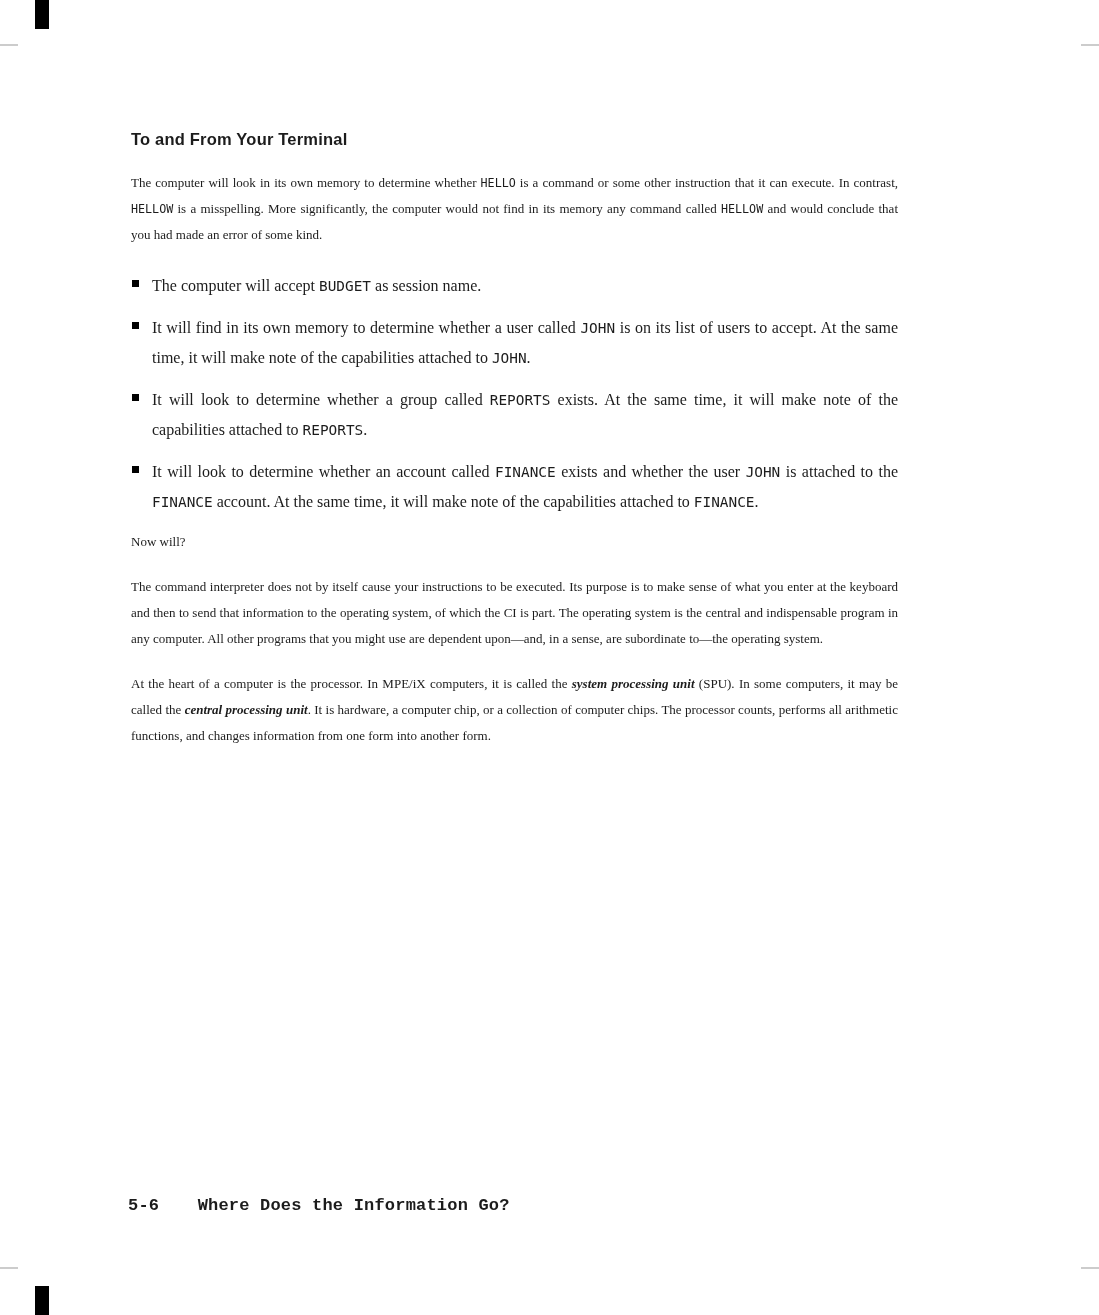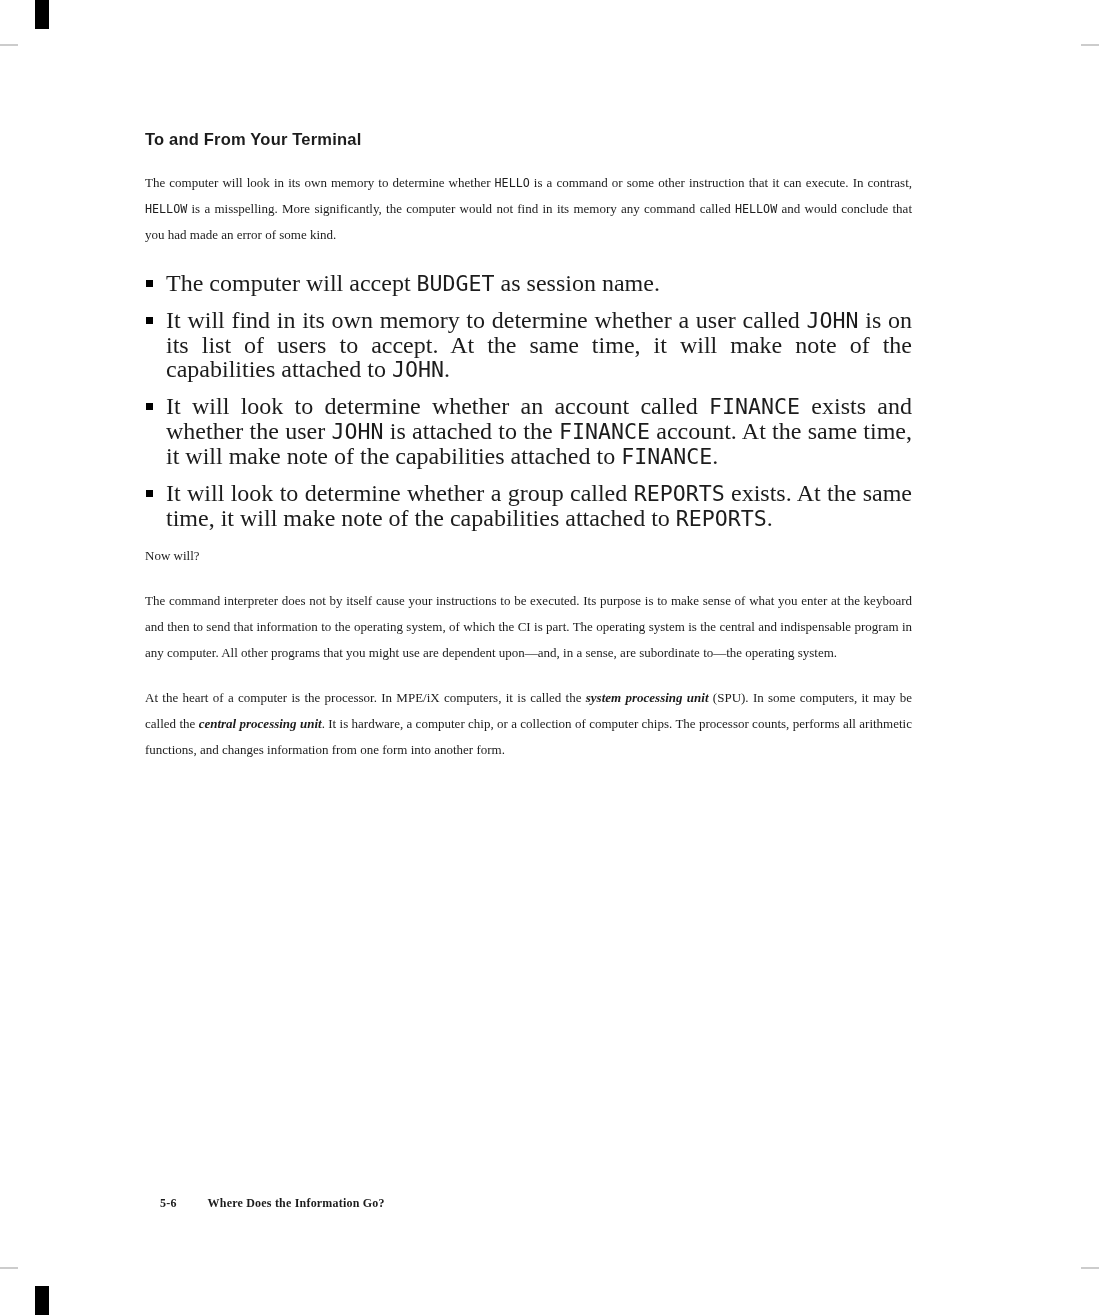--- a/index.html
+++ b/index.html
@@ -16,21 +16,21 @@
   .reg-black { position:absolute; left:35px; width:14px; height:29px; background:#000; }
   .reg-black.top { top:0; }
   .reg-black.bottom { bottom:0; }
   .crop { position:absolute; background:#cccccc; height:2px; width:18px; }
   .crop.tl { left:0; top:44px; }
   .crop.tr { right:0; top:44px; }
   .crop.bl { left:0; top:1267px; }
   .crop.br { right:0; top:1267px; }
 
   
-  .content { position:absolute; left:145px; top:130px; width:767px; }
+  .content { position:absolute; left:131px; top:130px; width:767px; }
 
   .running-header {
     font-family:"Liberation Sans", sans-serif;
     font-weight:bold;
     font-size:16.5px;
     letter-spacing:0.2px;
     margin-bottom:21px;
   }
 
   p.body {
@@ -41,47 +41,47 @@
   }
 
   .mono { font-family:"DejaVu Sans Mono", monospace; font-size:0.9em; }
   .italic { font-style:italic;font-weight:bold; }
 
   .bullets { margin:23px 0 7px 0; }
   .bullet-item {
     position:relative;
     padding-left:21px;
     margin-bottom:12px;
-    font-size:24px;
-    line-height:24px;
+    font-size:16px;
+    line-height:30px;
     text-align:justify;
   }
   .bullet {
     position:absolute;
     left:1px;
     top:9px;
     width:7px;
     height:7px;
     background:#000;
   }
 
   .section-heading {
     font-family:"Liberation Sans", sans-serif;
     font-weight:bold;
     font-size:21px;
     margin:36px 0 16px 0;
   }
 
   .footer {
     position:absolute;
-    left:160px;
+    left:128px;
     top:1196px;
-    font-family:Liberation Serif, serif;
+    font-family:Liberation Mono, monospace;
     font-weight:bold;
-    font-size:12px;
+    font-size:17px;
     letter-spacing:0.2px;
   }
   .footer .page-number { margin-right:28px; }
 </style>
 </head>
 <body>
 
 <div class="reg-black top"></div>
 <div class="reg-black bottom"></div>
 <div class="crop tl"></div>
@@ -102,26 +102,26 @@
       <div><span>The computer will accept </span><span class="mono">BUDGET</span><span> as session name.</span></div>
     </div>
 
     <div class="bullet-item">
       <span class="bullet"></span>
       <div><span>It will find in its own memory to determine whether a user called </span><span class="mono">JOHN</span><span> is on its list of users to accept. At the same time, it will make note of the capabilities attached to </span><span class="mono">JOHN</span><span>.</span></div>
     </div>
 
     <div class="bullet-item">
       <span class="bullet"></span>
-      <div><span>It will look to determine whether an account called </span><span class="mono">FINANCE</span><span> exists and whether the user </span><span class="mono">JOHN</span><span> is attached to the </span><span class="mono">FINANCE</span><span> account. At the same time, it will make note of the capabilities attached to </span><span class="mono">FINANCE</span><span>.</span></div>
+      <div><span>It will look to determine whether a group called </span><span class="mono">REPORTS</span><span> exists. At the same time, it will make note of the capabilities attached to </span><span class="mono">REPORTS</span><span>.</span></div>
     </div>
 
     <div class="bullet-item">
       <span class="bullet"></span>
-      <div><span>It will look to determine whether a group called </span><span class="mono">REPORTS</span><span> exists. At the same time, it will make note of the capabilities attached to </span><span class="mono">REPORTS</span><span>.</span></div>
+      <div><span>It will look to determine whether an account called </span><span class="mono">FINANCE</span><span> exists and whether the user </span><span class="mono">JOHN</span><span> is attached to the </span><span class="mono">FINANCE</span><span> account. At the same time, it will make note of the capabilities attached to </span><span class="mono">FINANCE</span><span>.</span></div>
     </div>
 
   </div>
 
 
 
   <p class="body"><span>Now will?</span></p>
 
   <p class="body"><span>The command interpreter does not by itself cause your instructions to be executed. Its purpose is to make sense of what you enter at the keyboard and then to send that information to the operating system, of which the CI is part. The operating system is the central and indispensable program in any computer. All other programs that you might use are dependent upon—and, in a sense, are subordinate to—the operating system.</span></p>
 

